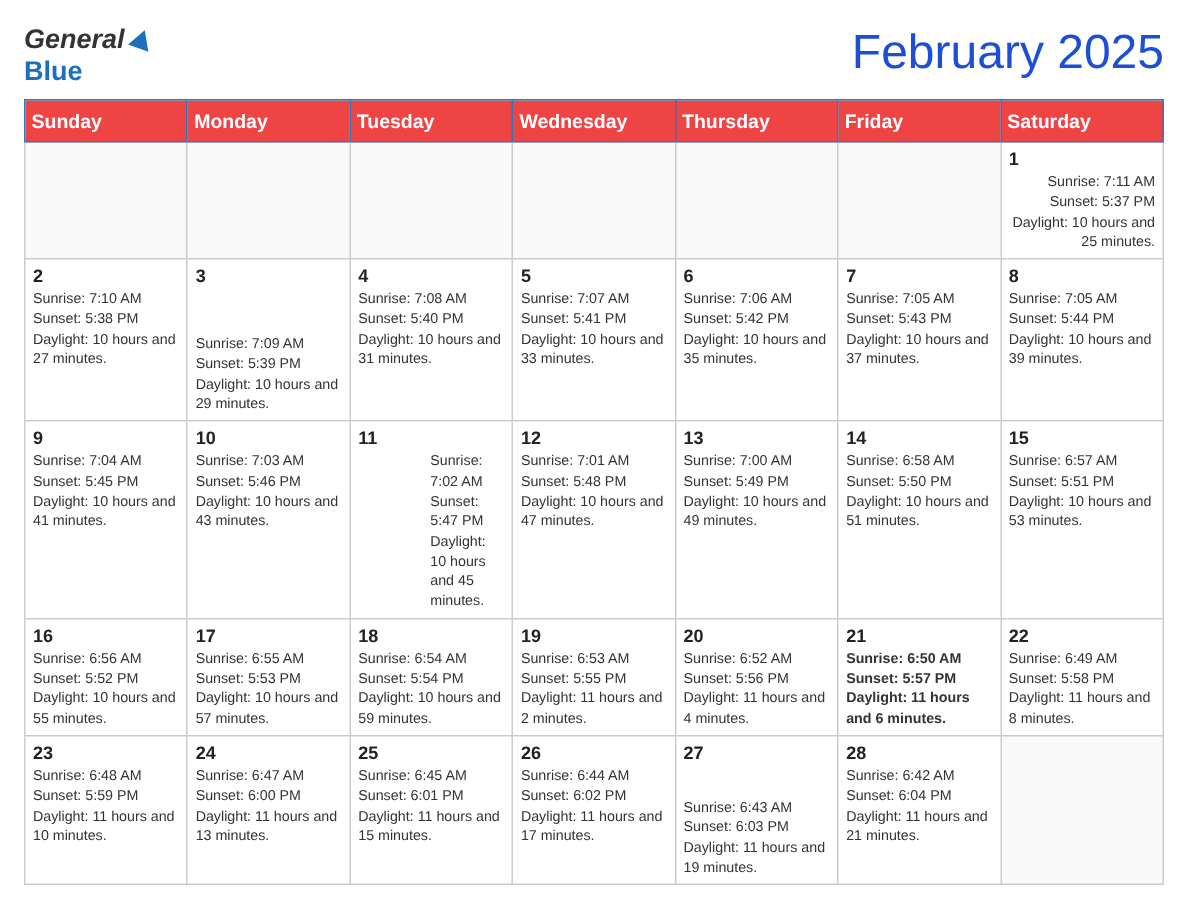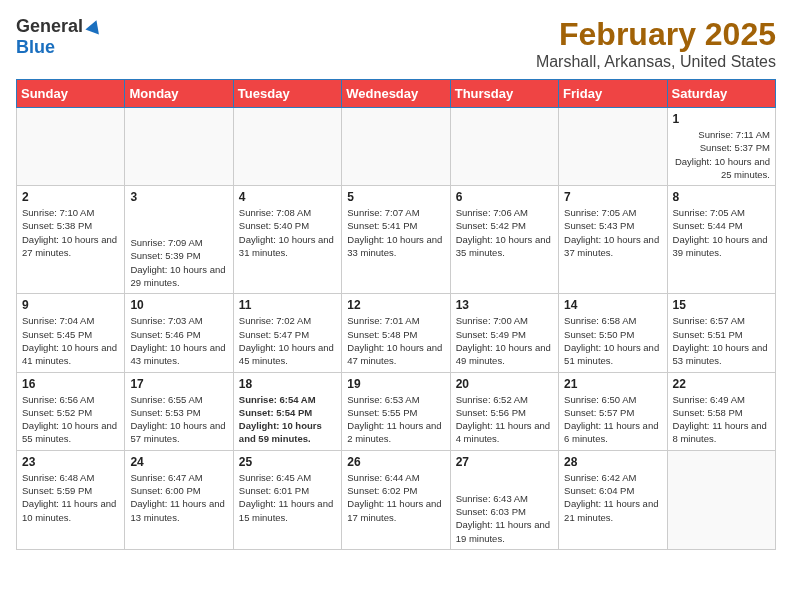--- a/index.html
+++ b/index.html
@@ -23,22 +23,22 @@
     }
     .logo-line1 {
       display: flex;
       align-items: center;
     }
     .title-block {
       text-align: right;
     }
     .title-block h1 {
       font-size: 32px;
-      font-weight: bold;
-      color: #a16207;
+      font-weight: normal;
+      color: #1d4ed8;
     }
     .title-block h2 {
       font-size: 16px;
       color: #444;
       font-weight: normal;
     }
     .calendar {
       width: 100%;
       border-collapse: collapse;
       border: 1px solid #ccc;
@@ -70,39 +70,38 @@
       font-weight: bold;
       color: #222;
       display: block;
       margin-bottom: 2px;
     }
     .day-info {
       font-size: 9.5px;
       color: #333;
       line-height: 1.4;
     }
-    .logo-text-general { color: #333; font-weight: bold; font-size: 18px; }
+    .logo-text-general { color: #333; font-weight: bold; font-size: 18px; font-style: italic; }
     .logo-text-blue { color: #1a6fbf; font-weight: bold; font-size: 18px; }
   </style>
 </head>
 <body>
 
 <div class="header">
   <div class="logo">
     <div class="logo-line1">
       <span class="logo-text-general">General</span>
       <svg width="18" height="18" viewBox="0 0 20 20" style="margin-left:2px;vertical-align:middle;">
         <polygon points="10,2 18,16 2,16" fill="#1a6fbf" transform="rotate(20,10,10)"></polygon>
       </svg>
     </div>
     <span class="logo-text-blue">Blue</span>
   </div>
   <div class="title-block">
     <h1>February 2025</h1>
-    <h2>Marshall, Arkansas, United States</h2>
   </div>
 </div>
 
 <table class="calendar">
   <thead>
     <tr>
     <th>Sunday</th>
         <th>Monday</th>
         <th>Tuesday</th>
         <th>Wednesday</th>
@@ -178,21 +177,21 @@
 Daylight: 10 hours and 41 minutes.</div>
         </td>
         <td>
           <span class="day-num">10</span>
           <div class="day-info" style="white-space: pre-line;">Sunrise: 7:03 AM
 Sunset: 5:46 PM
 Daylight: 10 hours and 43 minutes.</div>
         </td>
         <td>
           <span class="day-num">11</span>
-          <div class="day-info" style="white-space: pre-line;">Sunrise: 7:02 AM
+          <div class="day-info" style="white-space: pre-line; margin-left: 48px;">Sunrise: 7:02 AM
 Sunset: 5:47 PM
 Daylight: 10 hours and 45 minutes.</div>
         </td>
         <td>
           <span class="day-num">12</span>
           <div class="day-info" style="white-space: pre-line;">Sunrise: 7:01 AM
 Sunset: 5:48 PM
 Daylight: 10 hours and 47 minutes.</div>
         </td>
         <td>
@@ -222,39 +221,39 @@
 Daylight: 10 hours and 55 minutes.</div>
         </td>
         <td>
           <span class="day-num">17</span>
           <div class="day-info" style="white-space: pre-line;">Sunrise: 6:55 AM
 Sunset: 5:53 PM
 Daylight: 10 hours and 57 minutes.</div>
         </td>
         <td>
           <span class="day-num">18</span>
-          <div class="day-info" style="white-space: pre-line; font-weight: bold;">Sunrise: 6:54 AM
+          <div class="day-info" style="white-space: pre-line;">Sunrise: 6:54 AM
 Sunset: 5:54 PM
 Daylight: 10 hours and 59 minutes.</div>
         </td>
         <td>
           <span class="day-num">19</span>
           <div class="day-info" style="white-space: pre-line;">Sunrise: 6:53 AM
 Sunset: 5:55 PM
 Daylight: 11 hours and 2 minutes.</div>
         </td>
         <td>
           <span class="day-num">20</span>
           <div class="day-info" style="white-space: pre-line;">Sunrise: 6:52 AM
 Sunset: 5:56 PM
 Daylight: 11 hours and 4 minutes.</div>
         </td>
         <td>
           <span class="day-num">21</span>
-          <div class="day-info" style="white-space: pre-line;">Sunrise: 6:50 AM
+          <div class="day-info" style="white-space: pre-line; font-weight: bold;">Sunrise: 6:50 AM
 Sunset: 5:57 PM
 Daylight: 11 hours and 6 minutes.</div>
         </td>
         <td>
           <span class="day-num">22</span>
           <div class="day-info" style="white-space: pre-line;">Sunrise: 6:49 AM
 Sunset: 5:58 PM
 Daylight: 11 hours and 8 minutes.</div>
         </td>
       </tr>

